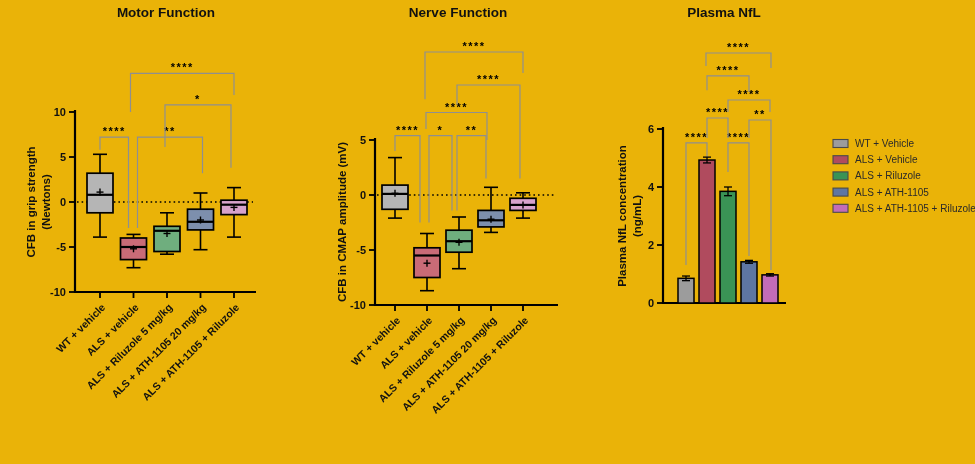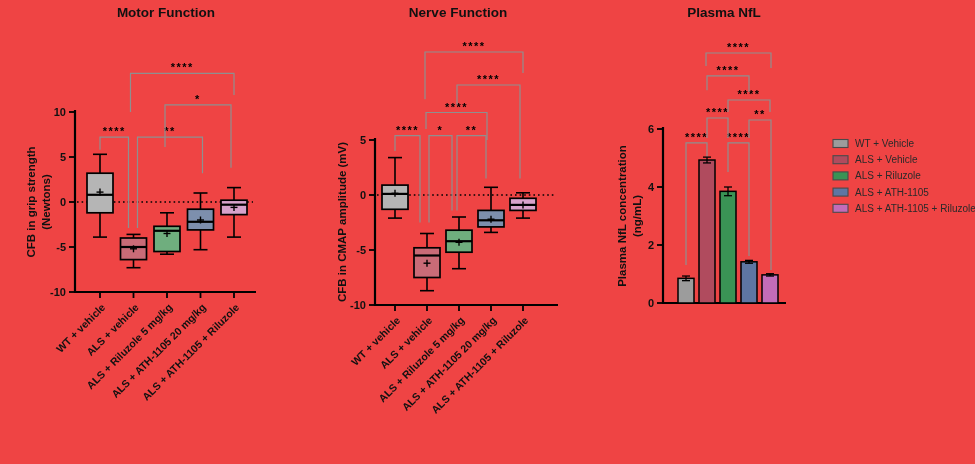--- a/index.html
+++ b/index.html
@@ -1,16 +1,16 @@
 <!DOCTYPE html>
 <html><head>
 <meta charset="utf-8">
 <style>
   html,body{margin:0;padding:0;background:#fff;}
-  .canvas{position:relative;width:975px;height:464px;background:#ef4444;overflow:hidden;
+  .canvas{position:relative;width:975px;height:464px;background:#eab308;overflow:hidden;
           font-family:"Liberation Sans",sans-serif;}
   svg text{font-family:"Liberation Sans",sans-serif;}
   .title{font-size:13.5px;font-weight:bold;text-anchor:middle;fill:#111;}
   .ylab{font-size:11.5px;font-weight:bold;text-anchor:middle;fill:#111;}
   .ytick{font-size:11px;font-weight:bold;text-anchor:end;fill:#111;}
   .cat{font-size:10.5px;font-weight:bold;text-anchor:end;fill:#111;}
   .sig{font-size:11px;font-weight:bold;text-anchor:middle;fill:#000;letter-spacing:1.5px;}
   .leg{font-size:10px;fill:#2a2a2a;}
 </style>
 </head>

